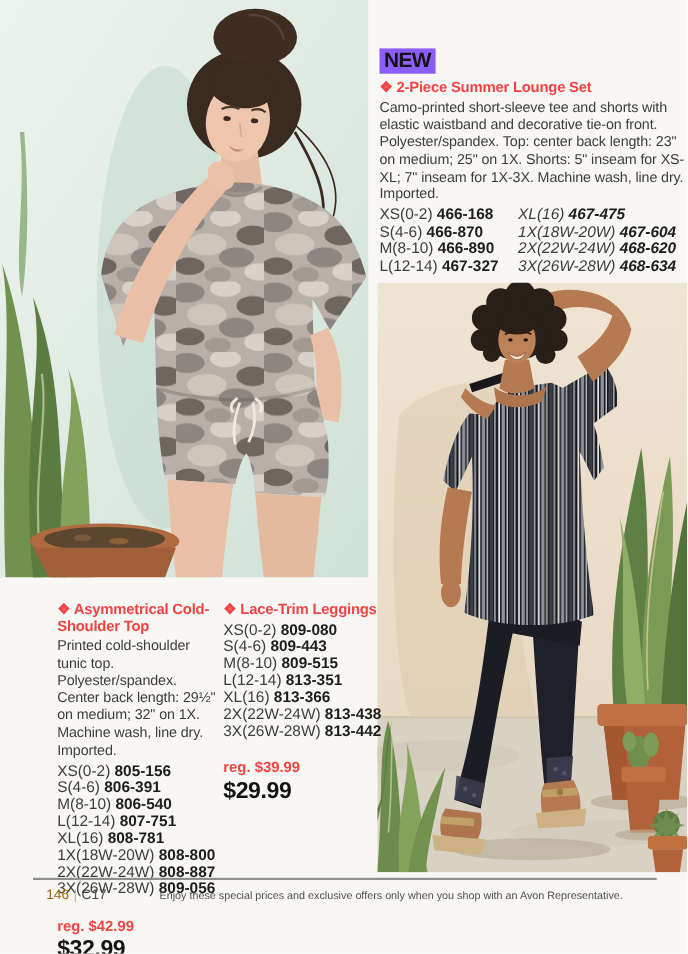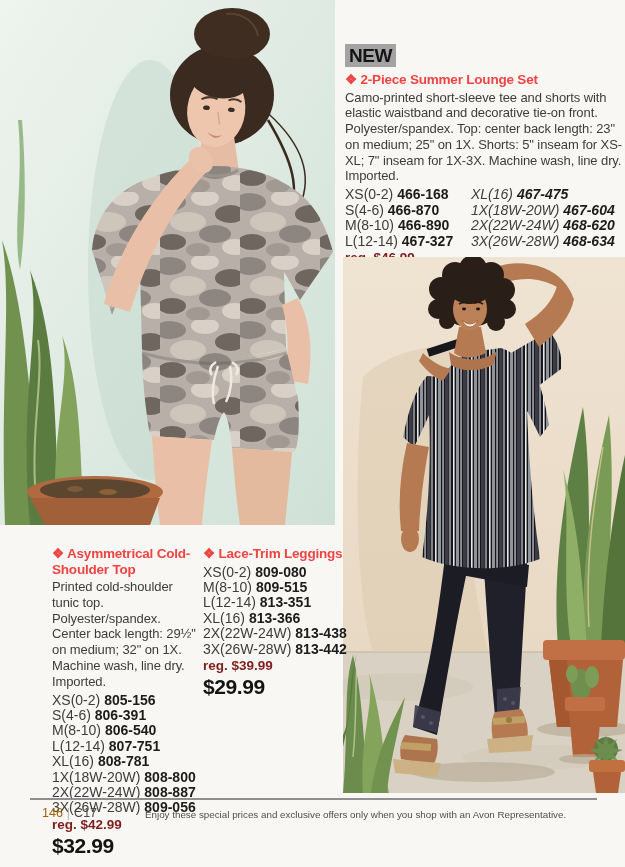--- a/index.html
+++ b/index.html
@@ -9,32 +9,32 @@
   .crop-mark { position:absolute; left:0; top:0; }
 
   .photo-left  { position:absolute; left:0;   top:0;    width:335px; height:525px; }
   .photo-right { position:absolute; left:343px; top:257px; width:282px; height:536px; }
   .photo-left svg, .photo-right svg { display:block; }
 
   .block-lounge { position:absolute; left:345px; top:44px; width:278px; }
   .block-top    { position:absolute; left:52px;  top:541px; width:150px; }
   .block-leg    { position:absolute; left:203px; top:541px; width:157px; }
 
-  .new-badge { display:inline-block; background:#a3a3a3; color:#141414; font-weight:bold;
+  .new-badge { display:inline-block; background:#8b5cf6; color:#141414; font-weight:bold;
                font-size:19px; line-height:23px; padding:0 4px; letter-spacing:-0.5px; }
   .prod-title { font-weight:bold; font-size:13.5px; line-height:15.5px; color:#ef4444;
                 margin-top:5px; letter-spacing:-0.2px; }
   .prod-desc { font-size:13px; line-height:15.8px; color:#3d3d3d; margin-top:2px; letter-spacing:-0.1px; }
   .sizes { margin-top:3px; font-size:14px; line-height:15.4px; color:#3d3d3d; white-space:nowrap; }
   .sizes .code { font-weight:bold; color:#1c1c1c; }
   .sizes-2col { display:flex; margin-top:3px; }
   .sizes-2col .c1 { width:126px; }
   .sizes-2col .c2 { flex:1;font-style:italic; }
   .sizes-2col .sizes { margin-top:0; }
-  .reg  { font-weight:bold; font-size:13.5px; color:#7f1d1d; margin-top:1px; }
+  .reg  { font-weight:bold; font-size:13.5px; color:#ef4444; margin-top:18px; }
   .sale { font-weight:bold; font-size:21px;  color:#141414; margin-top:2px; letter-spacing:-0.4px; }
 
   .footer-line { position:absolute; left:30px; top:798px; width:567px; height:2px; background:#8f8f8f; }
   .footer { position:absolute; left:42px; top:806px; width:560px; font-size:12.5px; color:#2c2c2c; }
   .page-num { font-weight:normal; color:#a16207; }
   .pipe { color:#b3b3b3; padding:0 4px; }
   .code-c17 { color:#4a4a4a; }
   .disclaimer { position:absolute; left:103px; top:3px; font-size:9.8px; color:#4f4f4f; white-space:nowrap; }
 </style>
 </head>
@@ -270,20 +270,21 @@
         <div><span>3X(26W-28W)</span> <span class="code">809-056</span></div>
       </div>
     <div class="reg">reg. $42.99</div>
     <div class="sale">$32.99</div>
   </div>
 
   <div class="block-leg">
     <div class="prod-title"><span>❖</span> <span>Lace-Trim Leggings</span></div>
     <div class="sizes">
         <div><span>XS(0-2)</span> <span class="code">809-080</span></div>
+        <div><span>S(4-6)</span> <span class="code">809-443</span></div>
         <div><span>M(8-10)</span> <span class="code">809-515</span></div>
         <div><span>L(12-14)</span> <span class="code">813-351</span></div>
         <div><span>XL(16)</span> <span class="code">813-366</span></div>
         <div><span>2X(22W-24W)</span> <span class="code">813-438</span></div>
         <div><span>3X(26W-28W)</span> <span class="code">813-442</span></div>
       </div>
     <div class="reg">reg. $39.99</div>
     <div class="sale">$29.99</div>
   </div>
 

